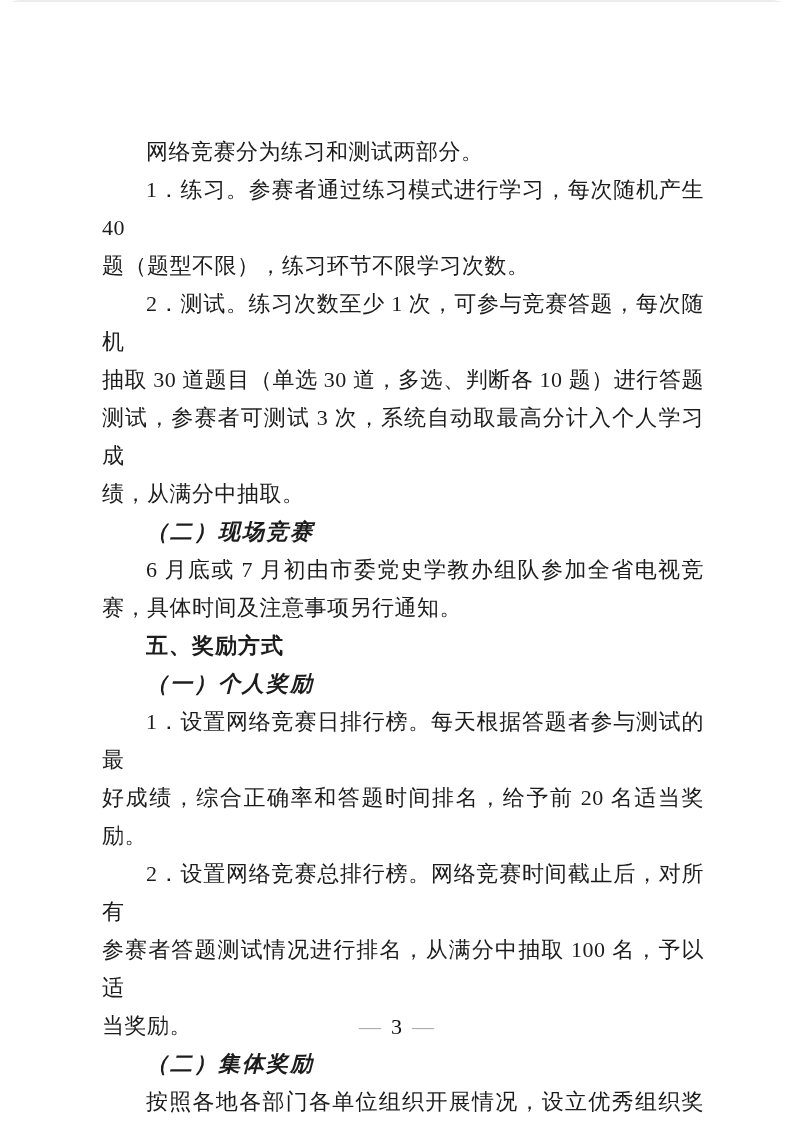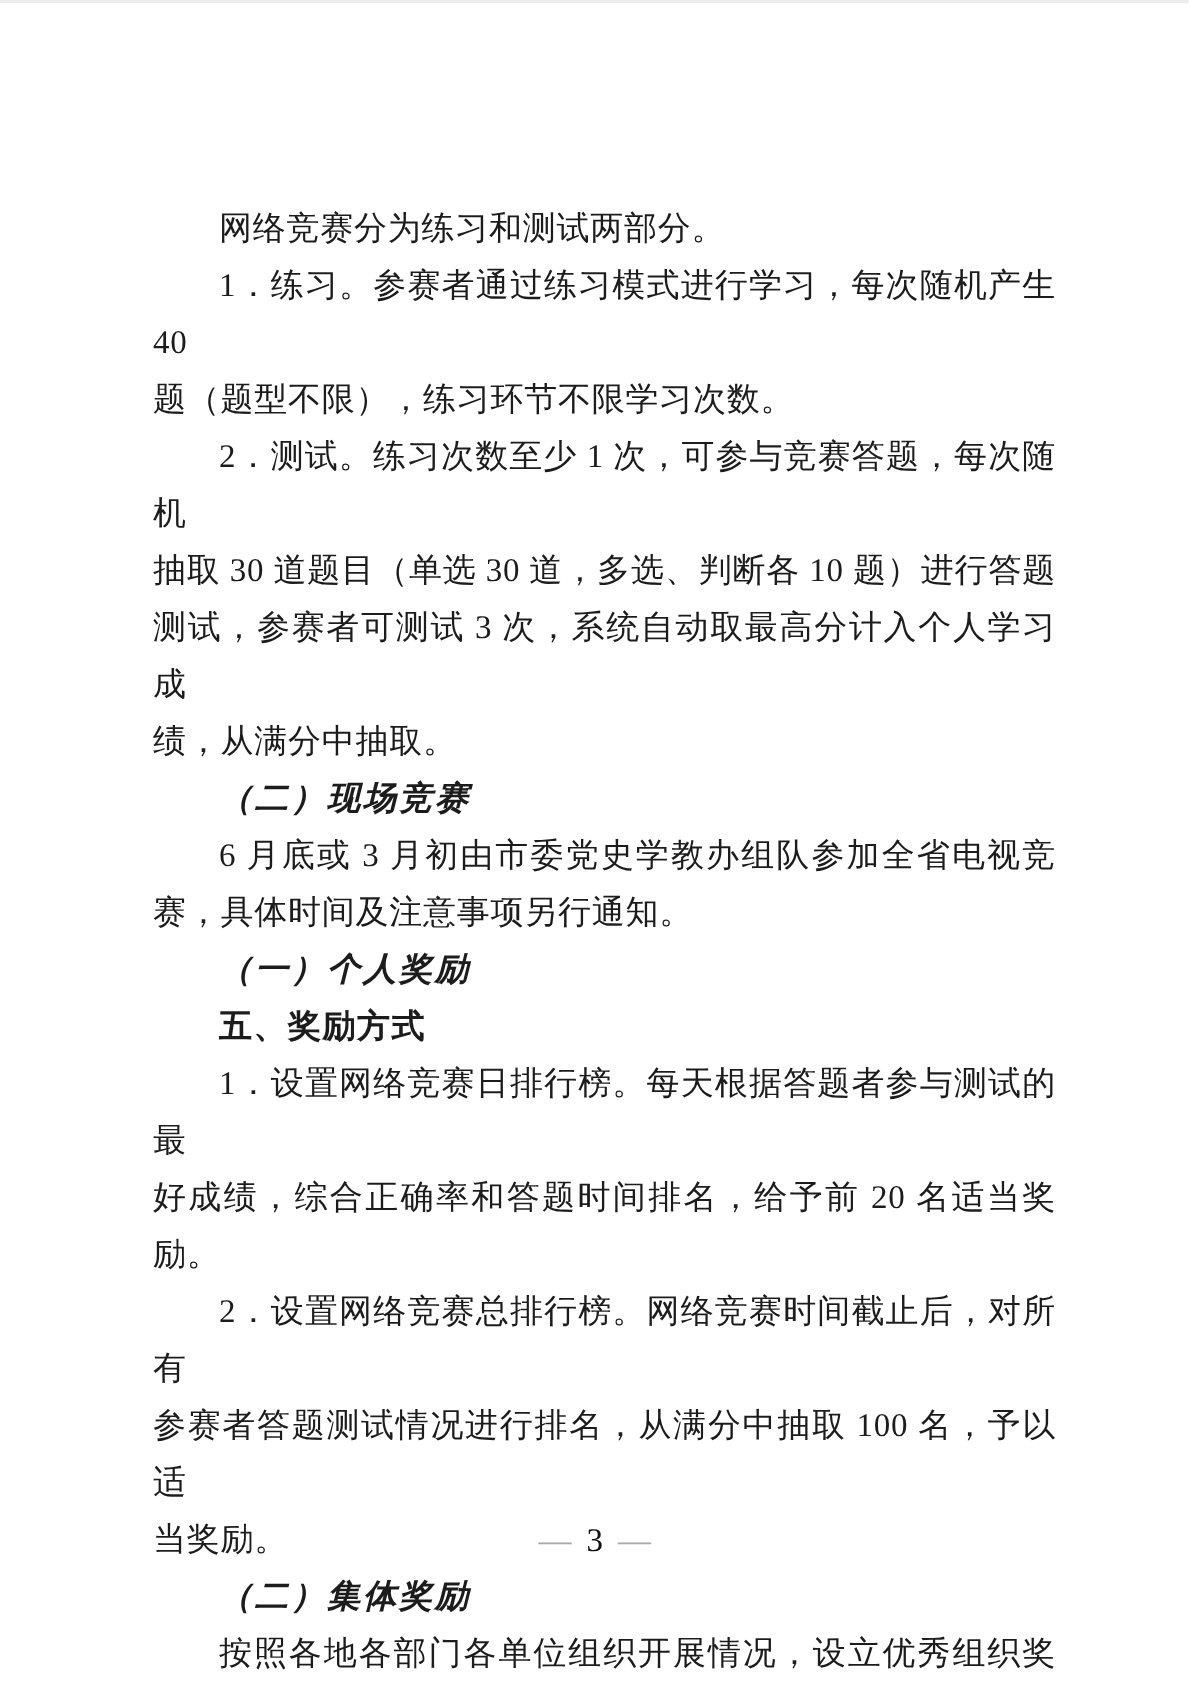--- a/index.html
+++ b/index.html
@@ -8,20 +8,21 @@
     background: #ffffff;
   }
   .page {
     position: relative;
     width: 793px;
     height: 1122px;
     background: #ffffff;
     overflow: hidden;
     font-family: "Liberation Serif", "DejaVu Serif", serif;
     color: #1c1c1c;
+    border-radius: 20px;
   }
   .page-top-edge {
     position: absolute;
     top: 0;
     left: 0;
     width: 100%;
     height: 2px;
     background: #ededed;
   }
   .doc-body {
@@ -93,28 +94,28 @@
       <div class="para body">
         <div class="line indent fill">2．测试。练习次数至少 1 次，可参与竞赛答题，每次随机</div>
         <div class="line fill">抽取 30 道题目（单选 30 道，多选、判断各 10 题）进行答题</div>
         <div class="line fill">测试，参赛者可测试 3 次，系统自动取最高分计入个人学习成</div>
         <div class="line">绩，从满分中抽取。</div>
       </div>
       <div class="para kaiti">
         <div class="line indent">（二）现场竞赛</div>
       </div>
       <div class="para body">
-        <div class="line indent fill">6 月底或 3 月初由市委党史学教办组队参加全省电视竞</div>
+        <div class="line indent fill">6 月底或 7 月初由市委党史学教办组队参加全省电视竞</div>
         <div class="line">赛，具体时间及注意事项另行通知。</div>
+      </div>
+      <div class="para heading">
+        <div class="line indent">五、奖励方式</div>
       </div>
       <div class="para kaiti">
         <div class="line indent">（一）个人奖励</div>
-      </div>
-      <div class="para heading">
-        <div class="line indent">五、奖励方式</div>
       </div>
       <div class="para body">
         <div class="line indent fill">1．设置网络竞赛日排行榜。每天根据答题者参与测试的最</div>
         <div class="line">好成绩，综合正确率和答题时间排名，给予前 20 名适当奖励。</div>
       </div>
       <div class="para body">
         <div class="line indent fill">2．设置网络竞赛总排行榜。网络竞赛时间截止后，对所有</div>
         <div class="line fill">参赛者答题测试情况进行排名，从满分中抽取 100 名，予以适</div>
         <div class="line">当奖励。</div>
       </div>

